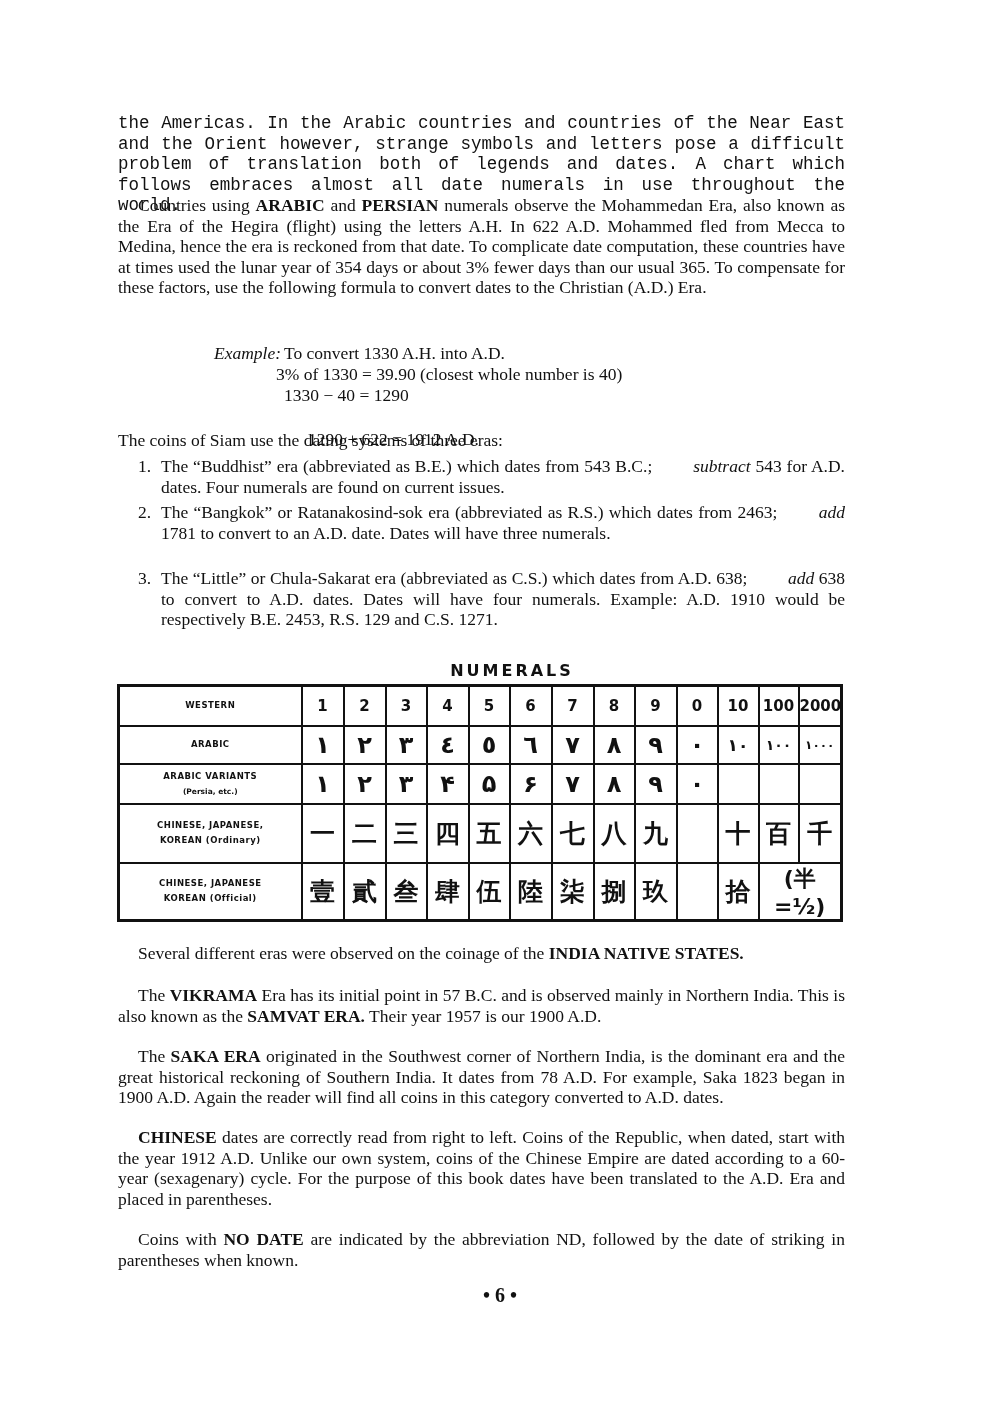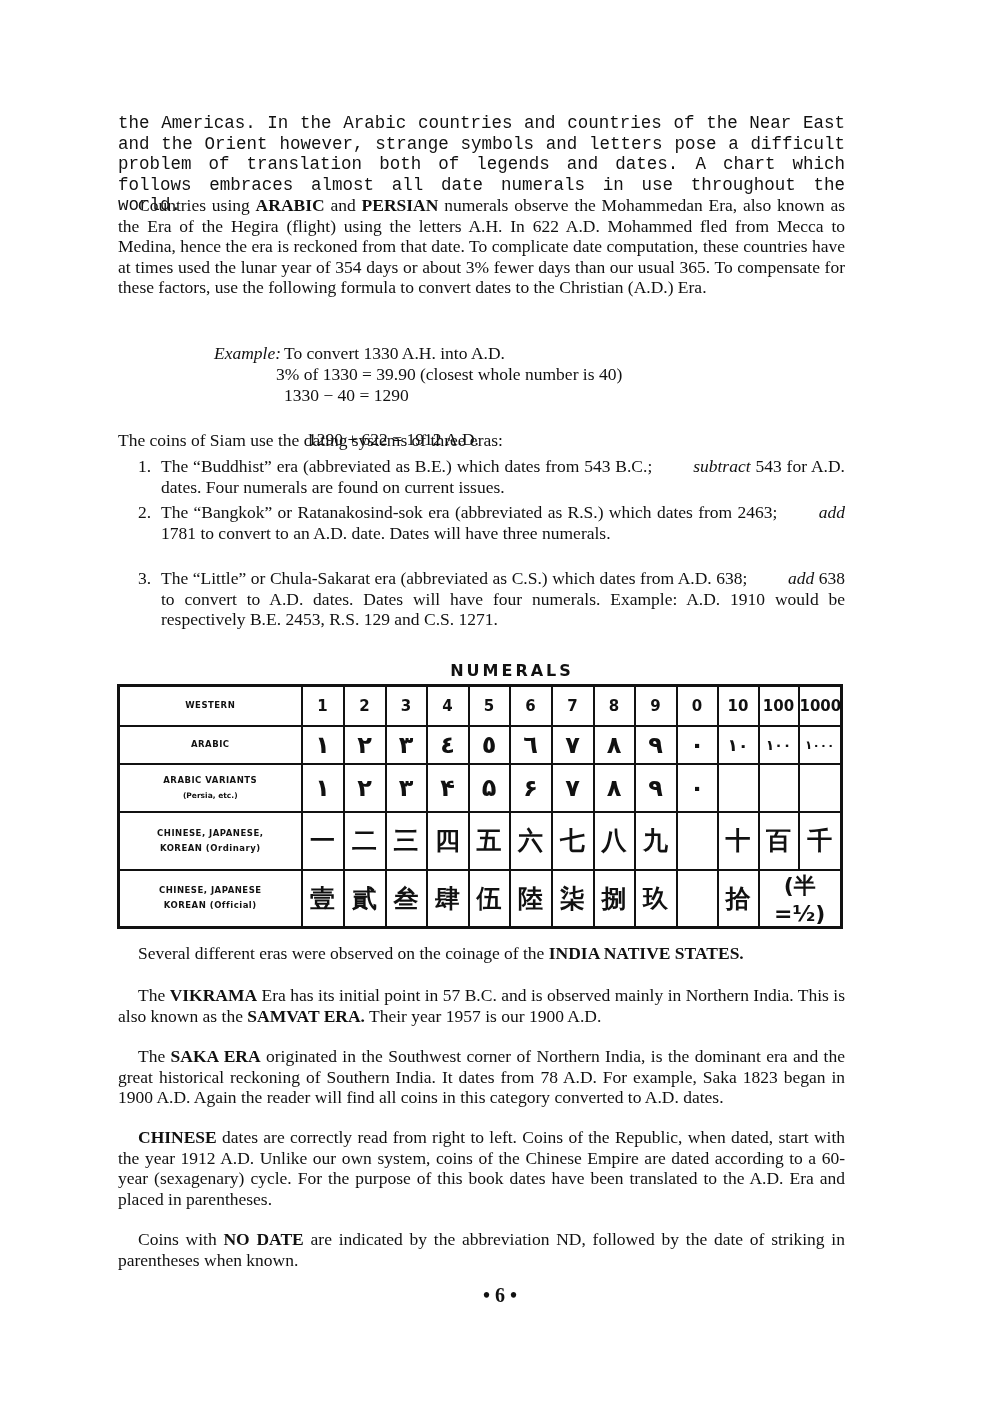--- a/index.html
+++ b/index.html
@@ -84,39 +84,39 @@
     <td>3</td>
     <td>4</td>
     <td>5</td>
     <td>6</td>
     <td>7</td>
     <td>8</td>
     <td>9</td>
     <td>0</td>
     <td>10</td>
     <td>100</td>
-    <td>1000</td>
+    <td>2000</td>
   </tr>
   <tr style="height:38px">
     <td class="lab"><span>ARABIC</span></td>
     <td class="big">١</td>
     <td class="big">٢</td>
     <td class="big">٣</td>
     <td class="big">٤</td>
     <td class="big">٥</td>
     <td class="big">٦</td>
     <td class="big">٧</td>
     <td class="big">٨</td>
     <td class="big">٩</td>
     <td class="big">٠</td>
     <td style="font-size:17px">١٠</td>
     <td style="font-size:14px">١٠٠</td>
     <td style="font-size:12px">١٠٠٠</td>
   </tr>
-  <tr style="height:48px">
+  <tr style="height:40px">
     <td class="lab"><span>ARABIC VARIANTS</span><br><small>(Persia, etc.)</small></td>
     <td class="big">۱</td>
     <td class="big">۲</td>
     <td class="big">۳</td>
     <td class="big">۴</td>
     <td class="big">۵</td>
     <td class="big">۶</td>
     <td class="big">۷</td>
     <td class="big">۸</td>
     <td class="big">۹</td>

